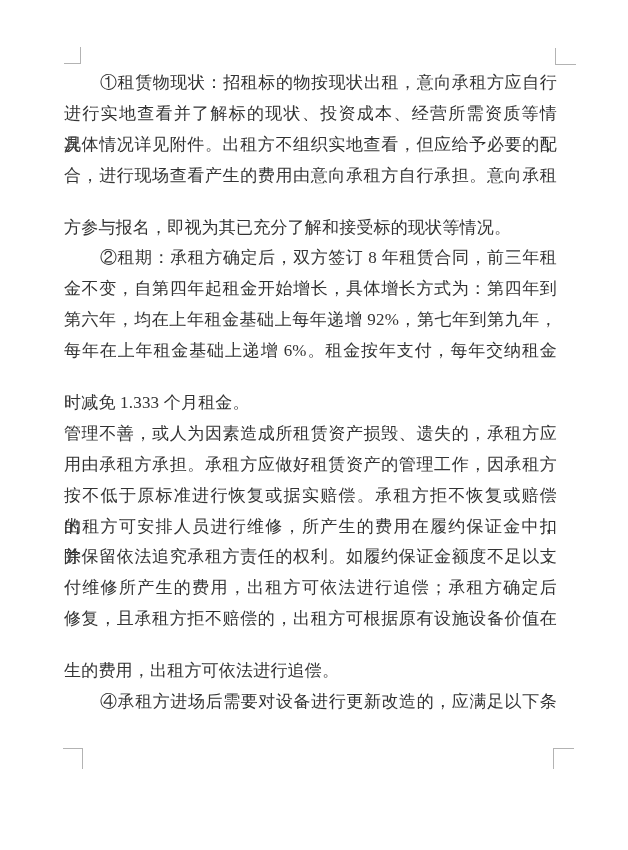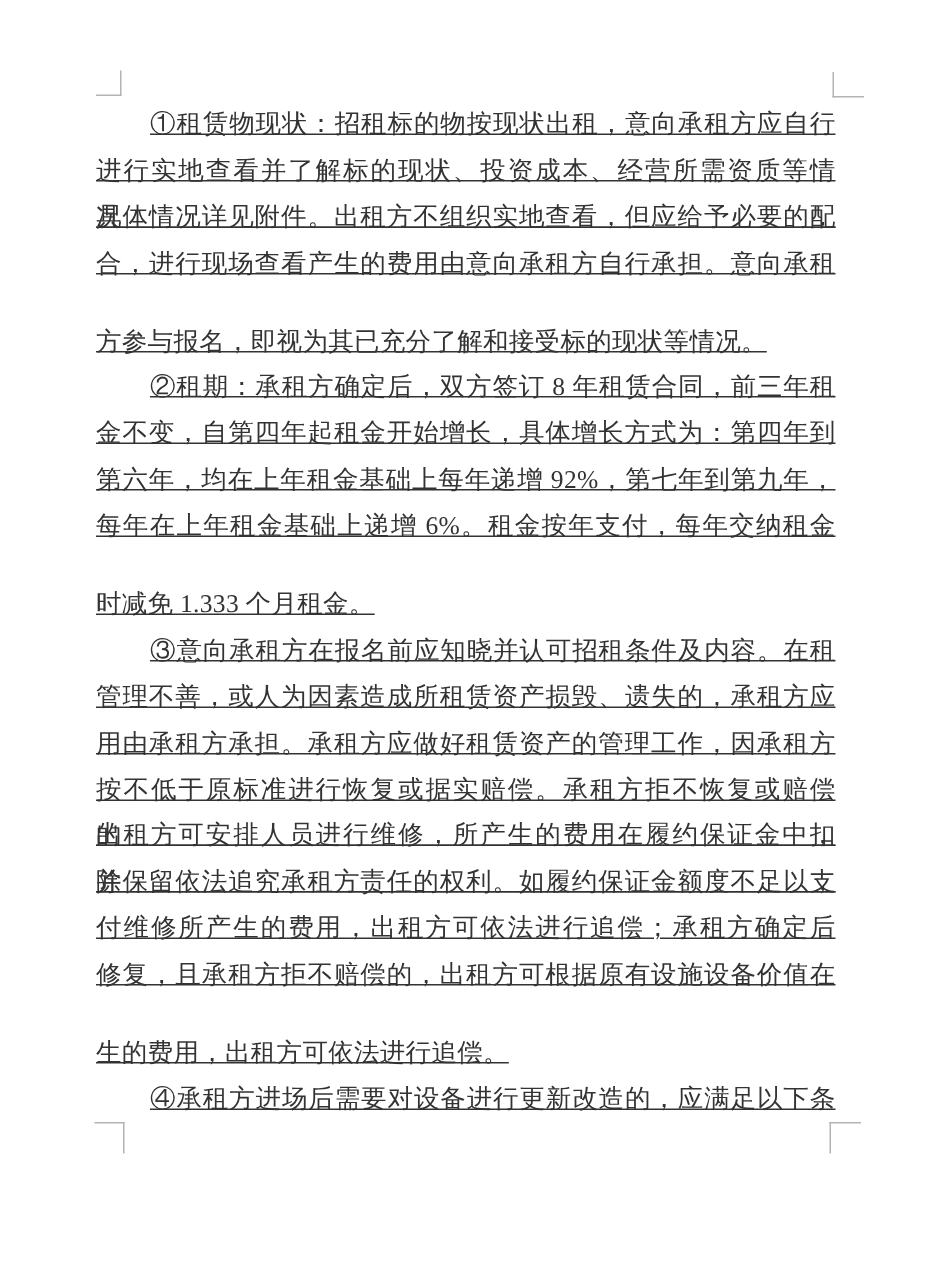--- a/index.html
+++ b/index.html
@@ -40,21 +40,20 @@
     color: var(--ink, #333333);
     font-size: 17px;
     line-height: 30.9px;
     letter-spacing: 0.2px;
   }
   .line {
     height: 30.9px;
     text-align: justify;
     text-align-last: justify;
     text-justify: inter-character;
-    text-decoration: underline;
   }
   .line.indent {
     text-indent: 36px;
   }
   .line.no-justify {
     text-align: left;
     text-align-last: left;
     margin-top: 21px;
   }
 </style>
@@ -71,21 +70,20 @@
       <div class="line indent">①租赁物现状：招租标的物按现状出租，意向承租方应自行</div>
       <div class="line">进行实地查看并了解标的现状、投资成本、经营所需资质等情况，</div>
       <div class="line">具体情况详见附件。出租方不组织实地查看，但应给予必要的配</div>
       <div class="line">合，进行现场查看产生的费用由意向承租方自行承担。意向承租</div>
       <div class="line no-justify">方参与报名，即视为其已充分了解和接受标的现状等情况。</div>
       <div class="line indent">②租期：承租方确定后，双方签订 8 年租赁合同，前三年租</div>
       <div class="line">金不变，自第四年起租金开始增长，具体增长方式为：第四年到</div>
       <div class="line">第六年，均在上年租金基础上每年递增 92%，第七年到第九年，</div>
       <div class="line">每年在上年租金基础上递增 6%。租金按年支付，每年交纳租金</div>
       <div class="line no-justify">时减免 1.333 个月租金。</div>
-      <div class="line indent">③意向承租方在报名前应知晓并认可招租条件及内容。在租</div>
       <div class="line">管理不善，或人为因素造成所租赁资产损毁、遗失的，承租方应</div>
       <div class="line">用由承租方承担。承租方应做好租赁资产的管理工作，因承租方</div>
       <div class="line">按不低于原标准进行恢复或据实赔偿。承租方拒不恢复或赔偿的，</div>
       <div class="line">出租方可安排人员进行维修，所产生的费用在履约保证金中扣除，</div>
       <div class="line">并保留依法追究承租方责任的权利。如履约保证金额度不足以支</div>
       <div class="line">付维修所产生的费用，出租方可依法进行追偿；承租方确定后</div>
       <div class="line">修复，且承租方拒不赔偿的，出租方可根据原有设施设备价值在</div>
       <div class="line no-justify">生的费用，出租方可依法进行追偿。</div>
       <div class="line indent">④承租方进场后需要对设备进行更新改造的，应满足以下条</div>
     </div>

